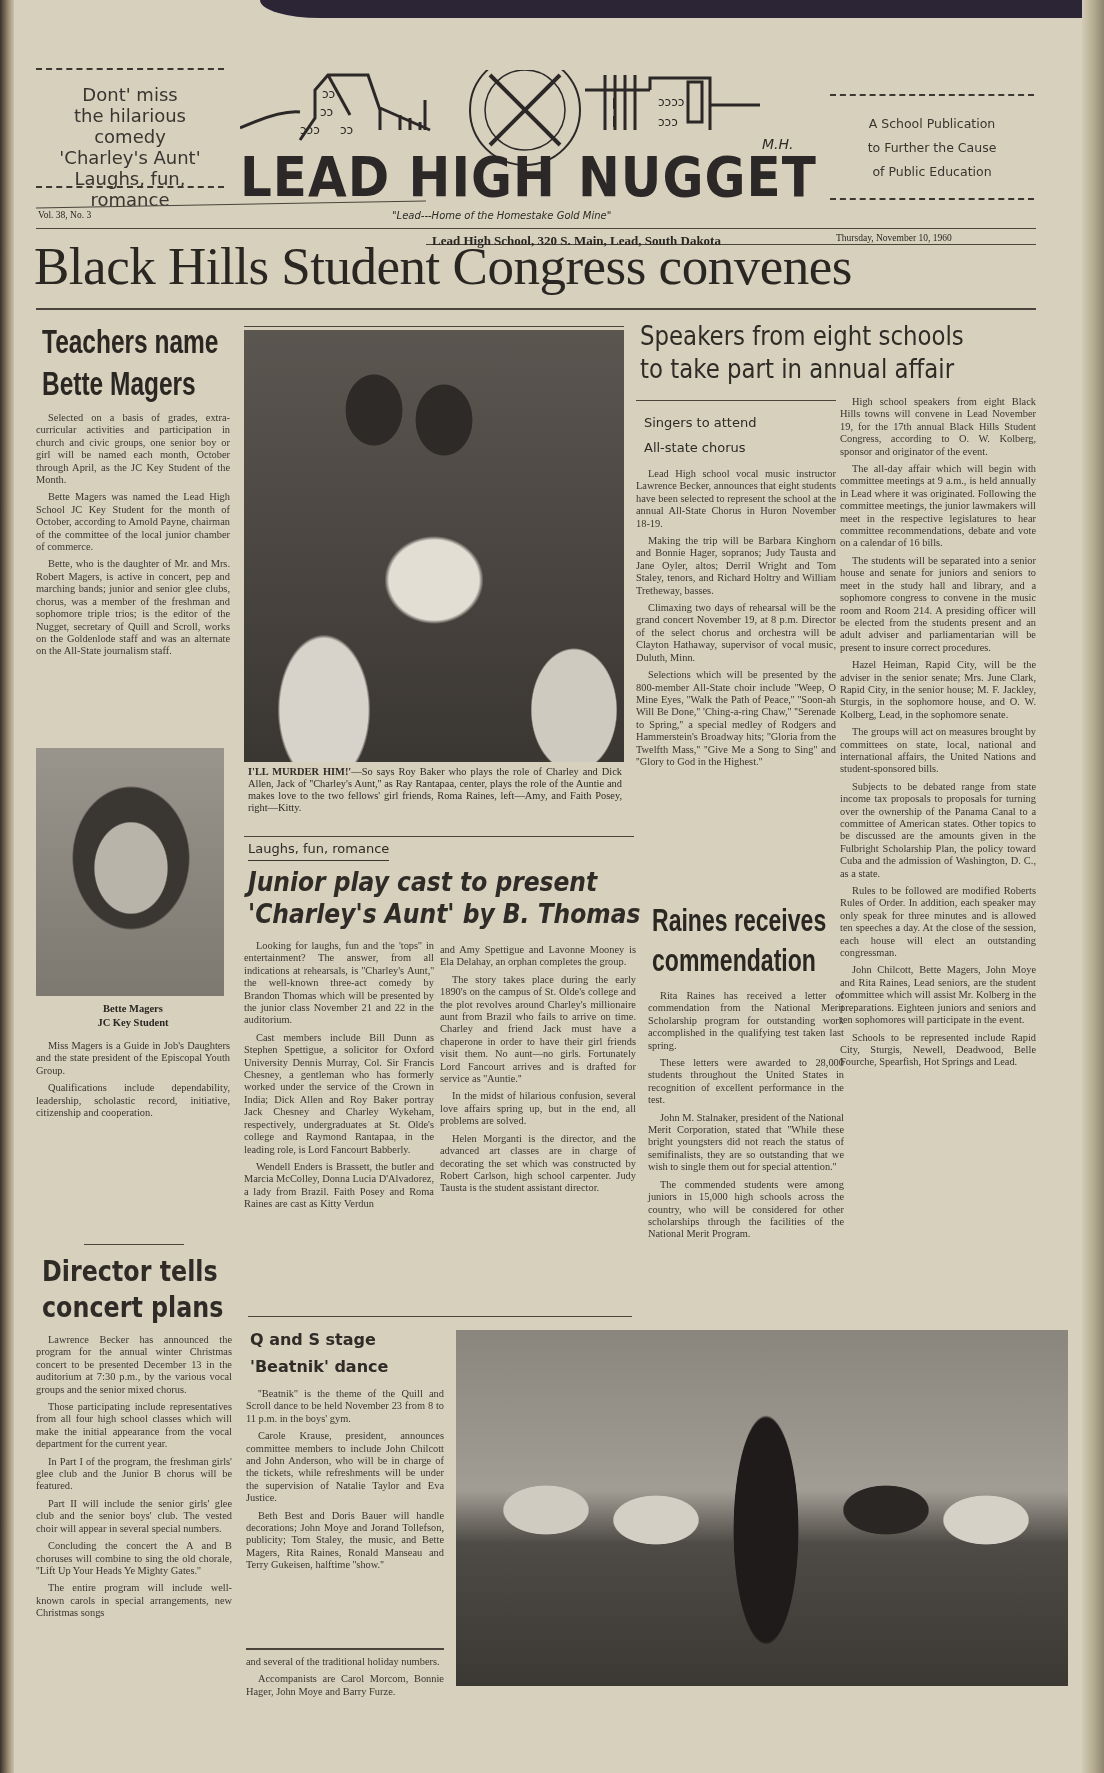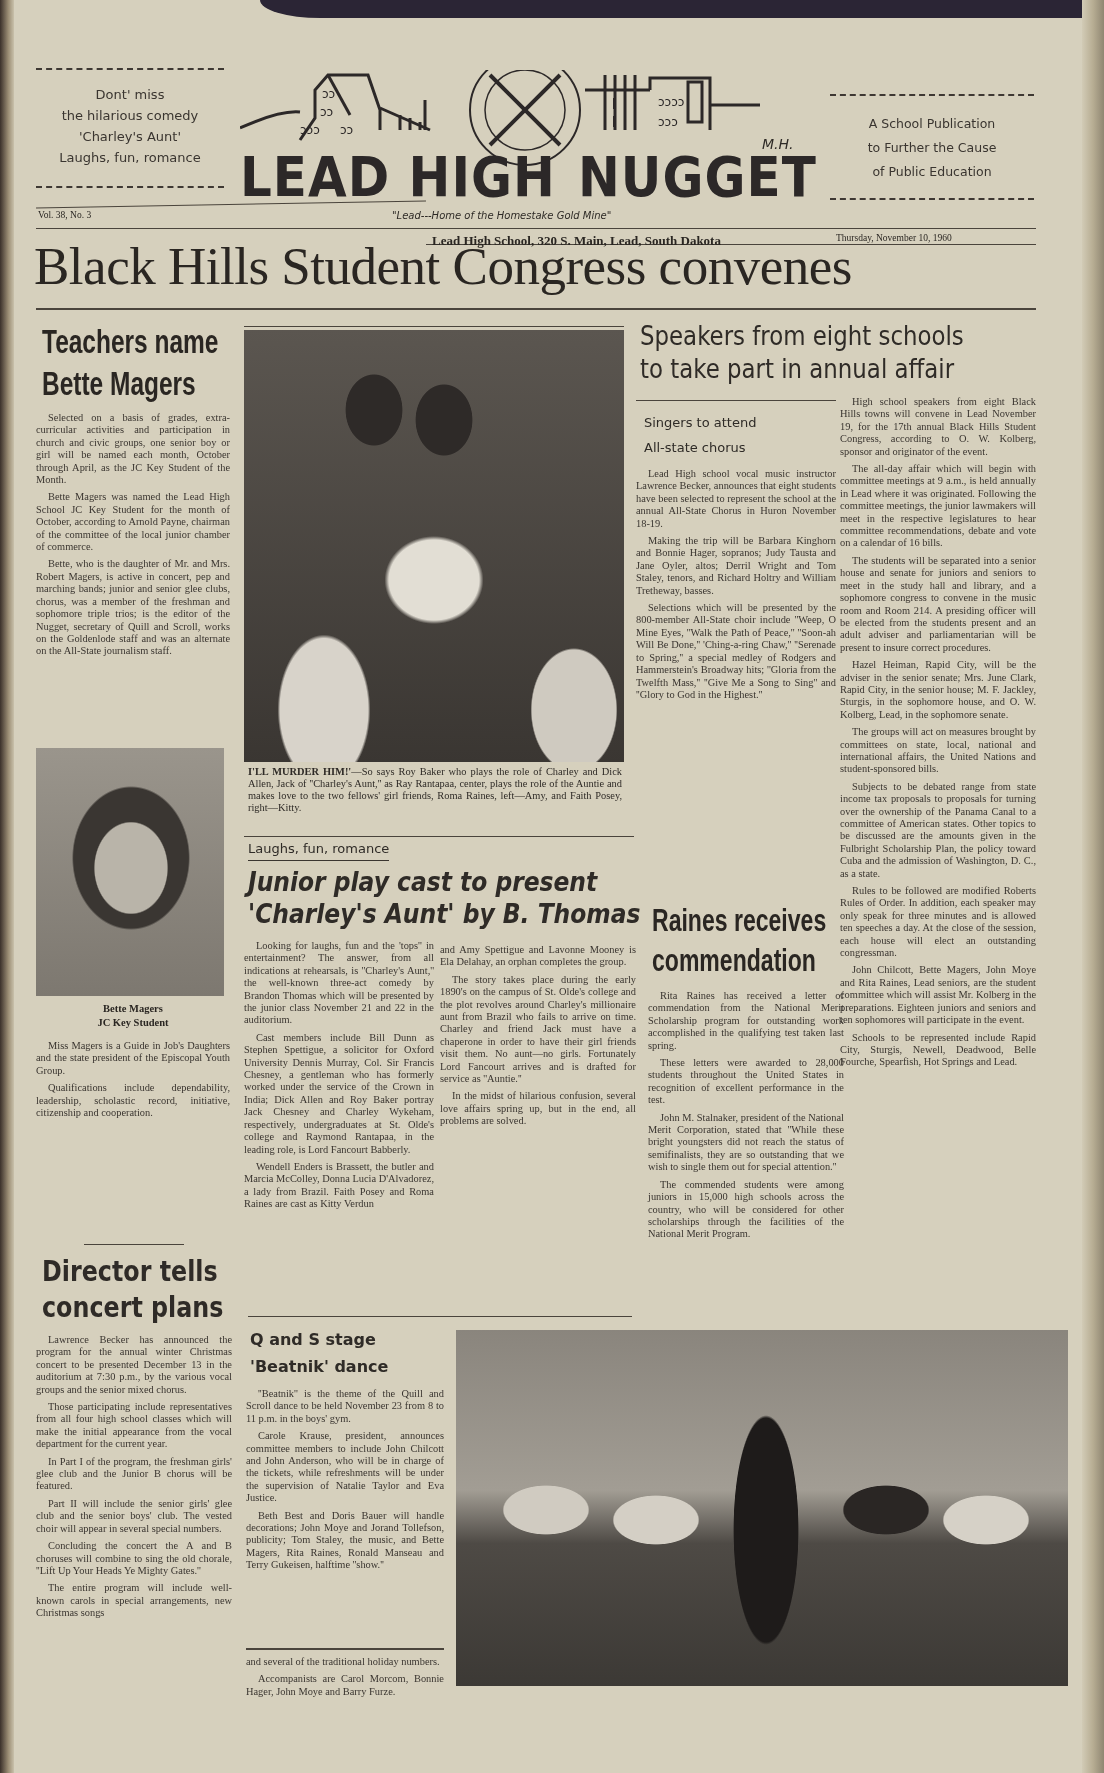--- a/index.html
+++ b/index.html
@@ -8,21 +8,21 @@
   .binding{position:absolute;left:0;top:0;width:14px;height:1773px;background:linear-gradient(90deg,#3b302a,#9c8e75 60%,#c9c1ab);}
   .topdark{position:absolute;left:260px;top:0;width:844px;height:18px;background:#2b2535;border-bottom-left-radius:60px 18px;}
   .rightedge{position:absolute;right:0;top:0;width:22px;height:1773px;background:linear-gradient(90deg,#d2cbb6,#b7ad93 50%,#8f8672);}
   .serif{font-family:"Liberation Serif","DejaVu Serif",serif;color:#2a2622}
   .sans{font-family:"DejaVu Sans","Liberation Sans",sans-serif;color:#2e2a26}
   .abs{position:absolute}
   .body{font-family:"Liberation Serif","DejaVu Serif",serif;font-size:10.4px;line-height:12.4px;color:#3a3530;text-align:justify}
   .body p{text-indent:12px;margin-bottom:5px}
   .rule{position:absolute;height:1px;background:#4a443c}
   .dash{position:absolute;height:0;border-top:2px dashed #3e3833}
-  .promo{font-family:"DejaVu Sans",sans-serif;font-size:13px;line-height:21px;color:#3a3530;text-align:center}
+  .promo{font-family:"DejaVu Sans",sans-serif;font-size:18px;line-height:21px;color:#3a3530;text-align:center}
   .mast{font-family:"DejaVu Sans","Liberation Sans",sans-serif;font-weight:bold;font-size:50px;letter-spacing:1px;color:#2c2828;transform:scaleY(1.1)}
   .hed-cond{font-family:"Liberation Sans","DejaVu Sans",sans-serif;font-weight:bold;color:#2a2622;transform-origin:left top}
   .hed-light{font-family:"DejaVu Sans",sans-serif;color:#2f2b27}
   .photo{position:absolute;background:#6e6962;overflow:hidden}
   .caption{font-family:"Liberation Serif",serif;font-size:10.4px;line-height:12px;color:#2e2a26;text-align:justify}
   .caption b{font-weight:bold}
 </style>
 </head>
 <body>
 
@@ -136,20 +136,21 @@
   </div>
   <div class="body abs" style="left:244px;top:940px;width:190px">
     <p>Looking for laughs, fun and the 'tops'' in entertainment? The answer, from all indications at rehearsals, is ''Charley's Aunt,'' the well-known three-act comedy by Brandon Thomas which will be presented by the junior class November 21 and 22 in the auditorium.</p>
     <p>Cast members include Bill Dunn as Stephen Spettigue, a solicitor for Oxford University Dennis Murray, Col. Sir Francis Chesney, a gentleman who has formerly worked under the service of the Crown in India; Dick Allen and Roy Baker portray Jack Chesney and Charley Wykeham, respectively, undergraduates at St. Olde's college and Raymond Rantapaa, in the leading role, is Lord Fancourt Babberly.</p>
     <p>Wendell Enders is Brassett, the butler and Marcia McColley, Donna Lucia D'Alvadorez, a lady from Brazil. Faith Posey and Roma Raines are cast as Kitty Verdun</p>
   </div>
   <div class="body abs" style="left:440px;top:944px;width:196px">
     <p style="text-indent:0">and Amy Spettigue and Lavonne Mooney is Ela Delahay, an orphan completes the group.</p>
     <p>The story takes place during the early 1890's on the campus of St. Olde's college and the plot revolves around Charley's millionaire aunt from Brazil who fails to arrive on time. Charley and friend Jack must have a chaperone in order to have their girl friends visit them. No aunt—no girls. Fortunately Lord Fancourt arrives and is drafted for service as ''Auntie.''</p>
     <p>In the midst of hilarious confusion, several love affairs spring up, but in the end, all problems are solved.</p>
+    <p>Helen Morganti is the director, and the advanced art classes are in charge of decorating the set which was constructed by Robert Carlson, high school carpenter. Judy Tausta is the student assistant director.</p>
   </div>
   <div class="rule" style="left:248px;top:1316px;width:384px"></div>
 
   <div class="abs hed-light" style="left:250px;top:1326px;font-size:16px;line-height:27px;font-weight:bold">
     <div>Q and S stage</div>
     <div>'Beatnik' dance</div>
   </div>
   <div class="body abs" style="left:246px;top:1388px;width:198px">
     <p>''Beatnik'' is the theme of the Quill and Scroll dance to be held November 23 from 8 to 11 p.m. in the boys' gym.</p>
     <p>Carole Krause, president, announces committee members to include John Chilcott and John Anderson, who will be in charge of the tickets, while refreshments will be under the supervision of Natalie Taylor and Eva Justice.</p>
@@ -167,20 +168,21 @@
   </div>
   <div class="rule" style="left:636px;top:400px;width:200px"></div>
 
   <div class="abs hed-light" style="left:644px;top:410px;font-size:13px;line-height:25px">
     <div>Singers to attend</div>
     <div>All-state chorus</div>
   </div>
   <div class="body abs" style="left:636px;top:468px;width:200px">
     <p>Lead High school vocal music instructor Lawrence Becker, announces that eight students have been selected to represent the school at the annual All-State Chorus in Huron November 18-19.</p>
     <p>Making the trip will be Barbara Kinghorn and Bonnie Hager, sopranos; Judy Tausta and Jane Oyler, altos; Derril Wright and Tom Staley, tenors, and Richard Holtry and William Tretheway, basses.</p>
+    <p>Climaxing two days of rehearsal will be the grand concert November 19, at 8 p.m. Director of the select chorus and orchestra will be Clayton Hathaway, supervisor of vocal music, Duluth, Minn.</p>
     <p>Selections which will be presented by the 800-member All-State choir include ''Weep, O Mine Eyes, ''Walk the Path of Peace,'' ''Soon-ah Will Be Done,'' 'Ching-a-ring Chaw,'' ''Serenade to Spring,'' a special medley of Rodgers and Hammerstein's Broadway hits; ''Gloria from the Twelfth Mass,'' ''Give Me a Song to Sing'' and ''Glory to God in the Highest.''</p>
   </div>
 
   <div class="abs hed-cond" style="left:652px;top:900px;font-size:32px;line-height:40px;transform:scaleX(0.72);width:260px">
     <div>Raines receives</div>
     <div>commendation</div>
   </div>
   <div class="body abs" style="left:648px;top:990px;width:196px">
     <p>Rita Raines has received a letter of commendation from the National Merit Scholarship program for outstanding work accomplished in the qualifying test taken last spring.</p>
     <p>These letters were awarded to 28,000 students throughout the United States in recognition of excellent performance in the test.</p>

